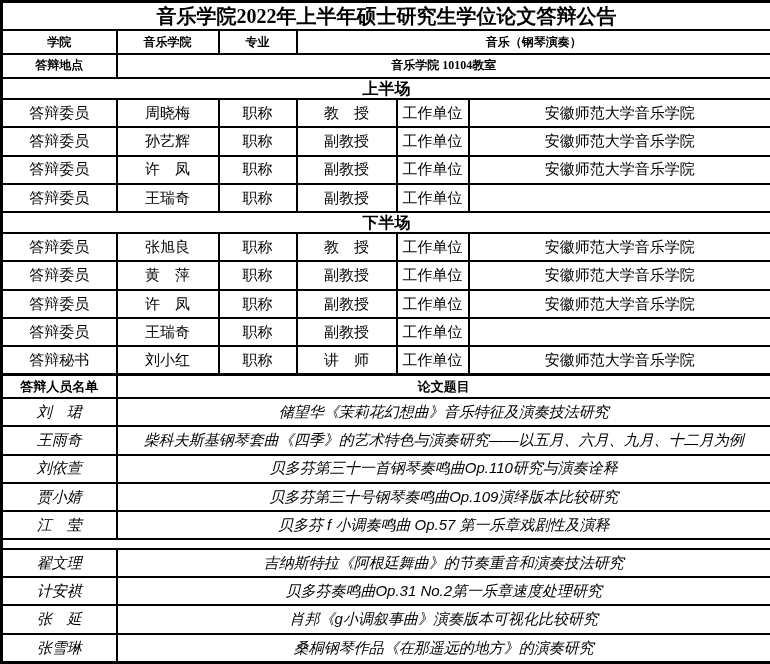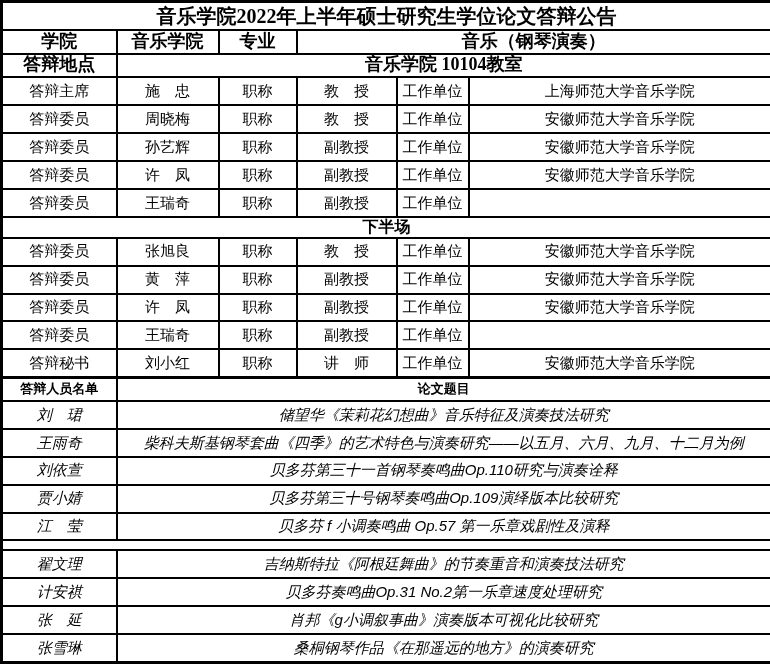--- a/index.html
+++ b/index.html
@@ -34,21 +34,21 @@
   }
   tr.r-title td {
     height: 24px;
     font-family: "Liberation Serif", serif;
     font-size: 20px;
     font-weight: bold;
   }
   tr.r-info td {
     height: 20px;
     font-family: "Liberation Serif", serif;
-    font-size: 18px;
+    font-size: 12px;
     font-weight: bold;
   }
   tr.r-person td { height: 24px; }
   tr.r-section td {
     height: 17px;
     font-size: 16px;
     font-weight: bold;
   }
   tr.r-listheader td {
     height: 19px;
@@ -84,29 +84,24 @@
       <td>专业</td>
       <td colspan="3">音乐（钢琴演奏）</td>
     </tr>
 
 
     <tr class="r-info">
       <td>答辩地点</td>
       <td colspan="5">音乐学院 10104教室</td>
     </tr>
 
-    <tr class="r-person">
-      <td>答辩主席</td>
-      <td>施　忠</td>
-      <td>职称</td>
-      <td>教　授</td>
-      <td>工作单位</td>
-      <td>上海师范大学音乐学院</td>
-    </tr>
-
+
+    <tr class="r-section">
+      <td colspan="6">上半场</td>
+    </tr>
 
     <tr class="r-person">
       <td>答辩委员</td>
       <td>周晓梅</td>
       <td>职称</td>
       <td>教　授</td>
       <td>工作单位</td>
       <td>安徽师范大学音乐学院</td>
     </tr>
     <tr class="r-person">

